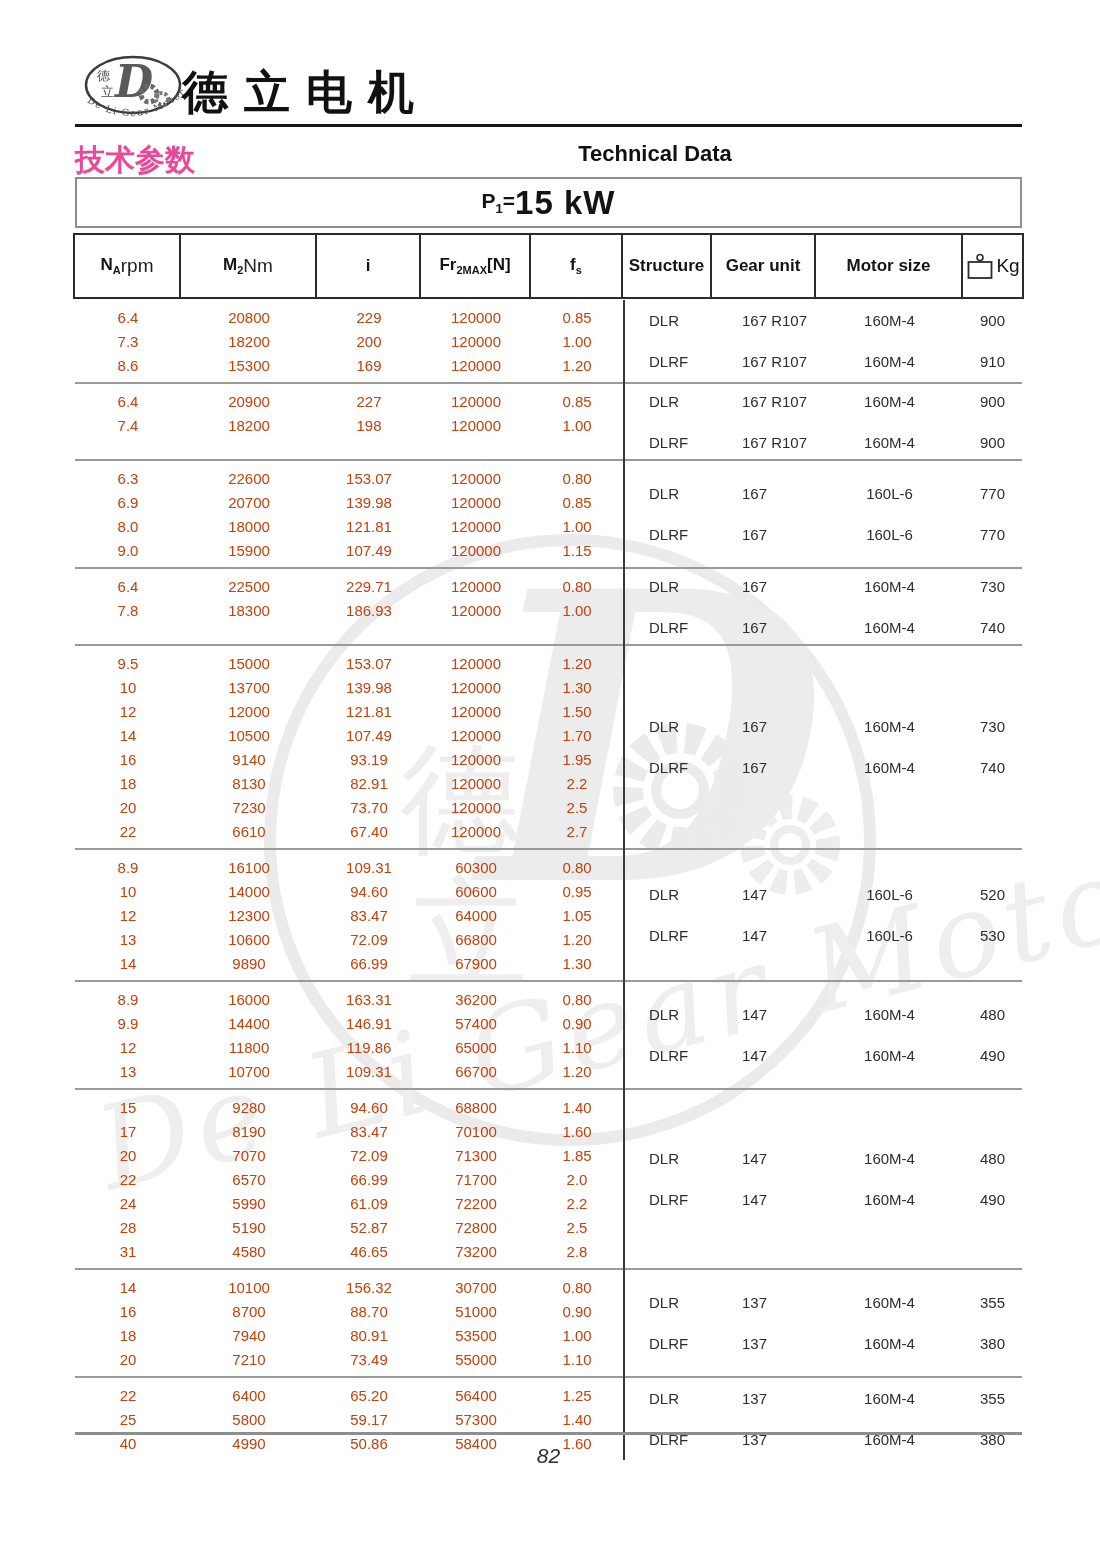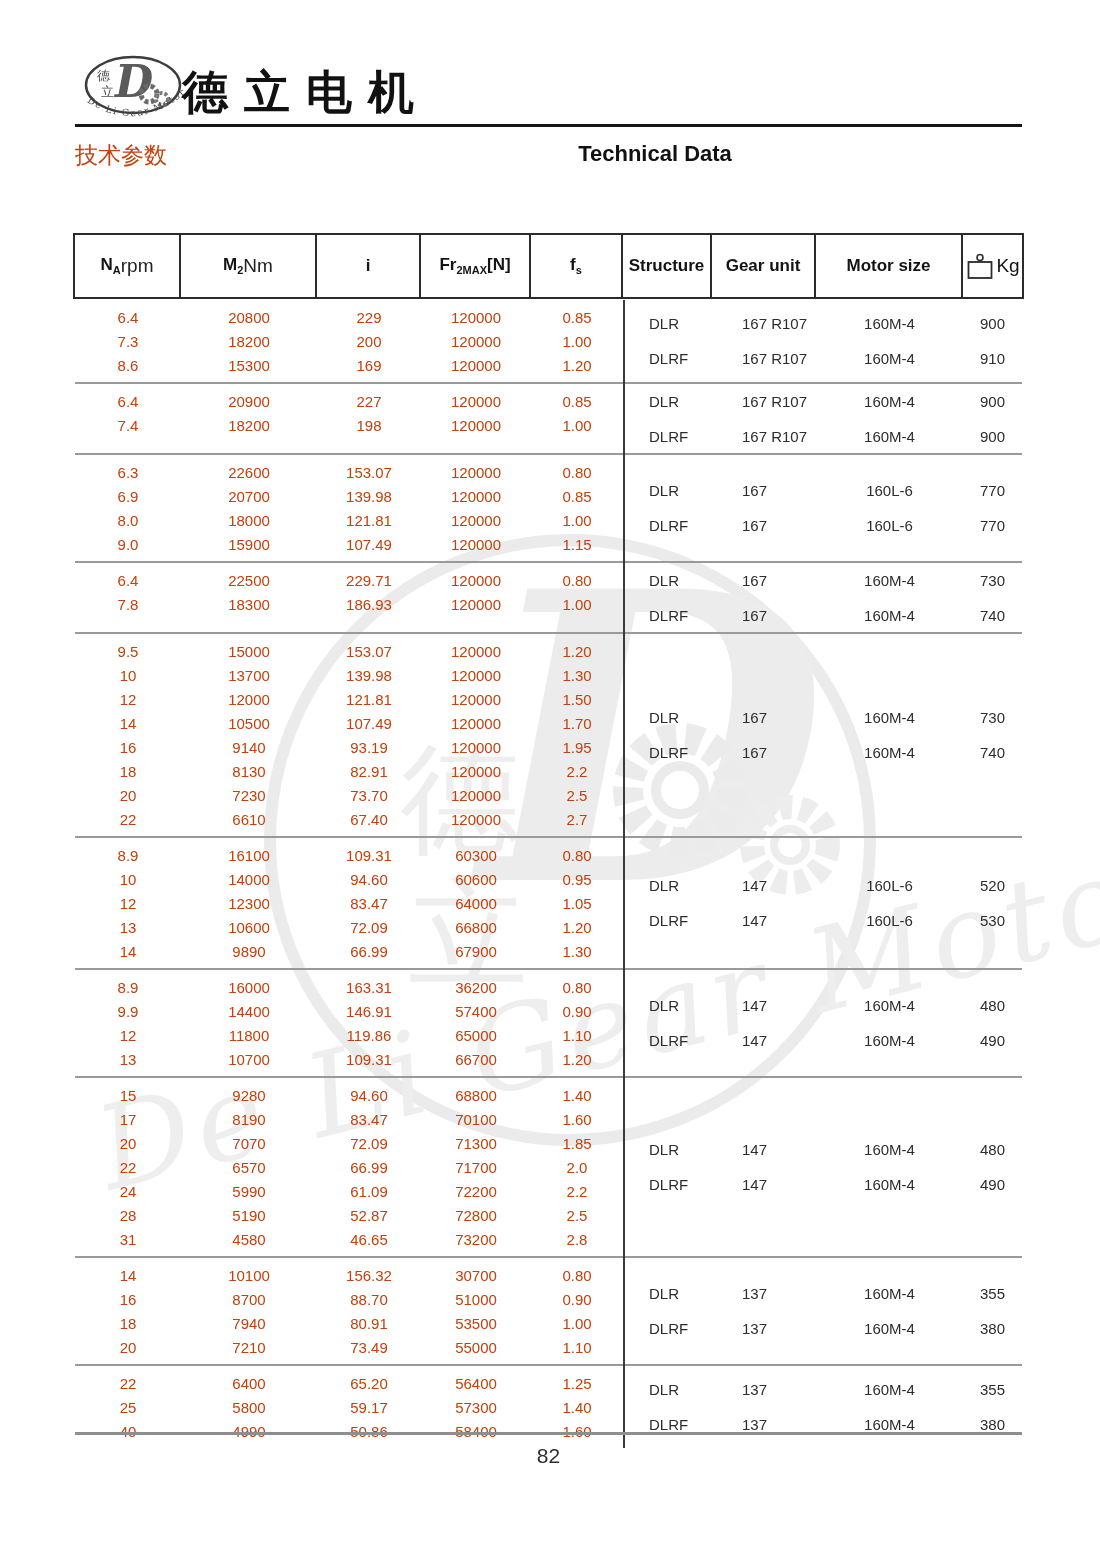--- a/index.html
+++ b/index.html
@@ -9,21 +9,21 @@
 
   
   .watermark{position:absolute;left:0;top:0;width:1100px;height:1555px;pointer-events:none;}
 
   
   .brand-cn{position:absolute;left:182px;top:62px;font-family:"DejaVu Serif",serif;
             font-weight:700;font-size:46px;letter-spacing:16px;color:#111;}
   .rule-top{position:absolute;left:75px;top:124px;width:947px;height:3px;background:#161616;}
 
   .sec-row{position:absolute;left:75px;top:140px;width:947px;height:30px;}
-  .sec-cn{position:absolute;left:0;top:0;font-size:23px;font-weight:normal;color:#c2410c;}
+  .sec-cn{position:absolute;left:0;top:0;font-size:30px;font-weight:bold;color:#ec4899;}
   .sec-en{position:absolute;left:580px;top:1px;transform:translateX(-50%);
           font-size:22px;font-weight:bold;color:#111;}
 
   
   .power-box{position:absolute;left:75px;top:177px;width:947px;height:51px;
              border:2px solid #8f8f8f;box-sizing:border-box;display:flex;
              align-items:center;justify-content:center;}
   .power-p{font-size:21px;font-weight:bold;color:#141414;}
   .power-p sub{font-size:13px;}
   .power-v{font-size:33px;font-weight:bold;letter-spacing:1px;color:#141414;}
@@ -42,33 +42,33 @@
   .kg-label{font-size:19px;color:#141414;}
 
   
   .data{position:absolute;left:75px;top:300px;width:947px;}
   .vline{position:absolute;left:548px;top:0;bottom:0;width:2px;background:#3a3a3a;}
   .group{display:flex;align-items:stretch;padding:5px 0;}
   .group-left{width:548px;}
   .data-row{display:grid;grid-template-columns:106px 136px 104px 110px 92px;
             height:24px;align-items:center;font-size:15px;color:#c2410c;}
   .dcell{text-align:center;}
-  .group-right{width:399px;display:flex;flex-direction:column;justify-content:center;gap:11px;}
+  .group-right{width:399px;display:flex;flex-direction:column;justify-content:center;gap:17px;}
   .right-line{display:grid;grid-template-columns:89px 104px 147px 59px;font-size:15px;color:#2d2d2d;
               height:24px;align-items:center;}
   .r-structure{padding-left:26px;box-sizing:border-box;}
   .r-gear{padding-left:30px;box-sizing:border-box;}
   .r-motor{text-align:center;}
   .r-weight{text-align:center;}
   .group-sep{height:0;border-top:2px solid #9a9a9a;}
 
   
   .rule-bottom{position:absolute;left:75px;top:1432px;width:947px;height:3px;background:#8e8e8e;}
   .page-num{position:absolute;left:75px;top:1444px;width:947px;text-align:center;
-            font-size:21px;color:#2d2d2d;}
+            font-size:21px;color:#2d2d2d;font-style:italic;}
 </style>
 </head>
 <body>
 
 <div class="page">
 
   <svg class="watermark" viewBox="0 0 1100 1555" aria-hidden="true">
     <circle cx="570" cy="840" r="300" fill="none" stroke="#ebebeb" stroke-width="12"></circle>
     <text x="480" y="880" font-family="DejaVu Serif, serif" font-size="400" font-style="italic" font-weight="bold" fill="#ececec">D</text>
     <text x="400" y="840" font-family="DejaVu Sans, sans-serif" font-size="120" fill="#eeeeee">德</text>
@@ -94,20 +94,24 @@
   </svg>
 
   <div class="brand-cn">德立电机</div>
   <div class="rule-top"></div>
 
   <div class="sec-row">
     <span class="sec-cn">技术参数</span>
     <span class="sec-en">Technical Data</span>
   </div>
 
+  <div class="power-box">
+    <span class="power-p"><span>P</span><sub>1</sub><span>=</span></span>
+      <span class="power-v">15 kW</span>
+  </div>
 
   <div class="hdr">
     <div class="hcell">
       <div class="hmain"><span>N</span><sub>A</sub></div>
       <div class="hunit">rpm</div>
     </div>
     <div class="hcell">
       <div class="hmain"><span>M</span><sub>2</sub></div>
       <div class="hunit">Nm</div>
     </div>

